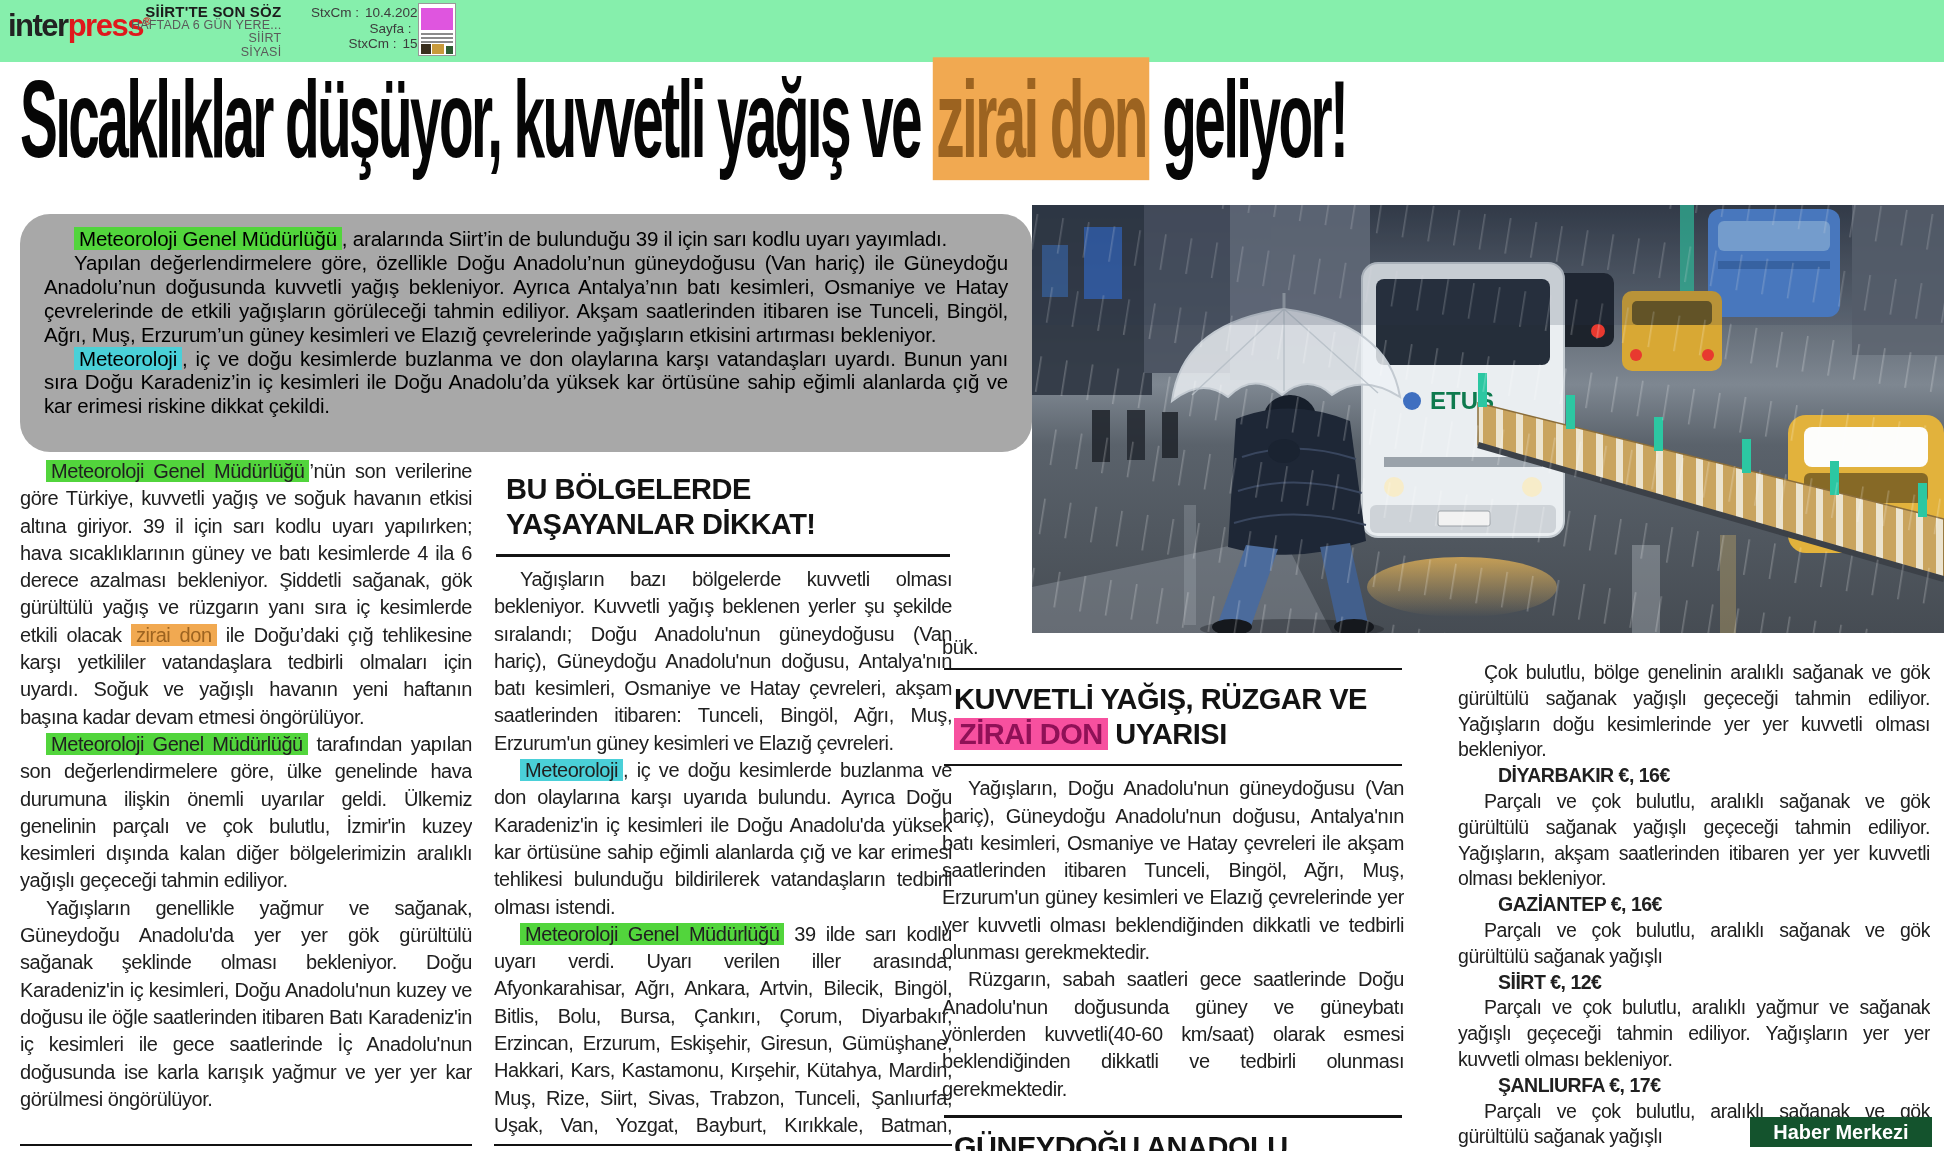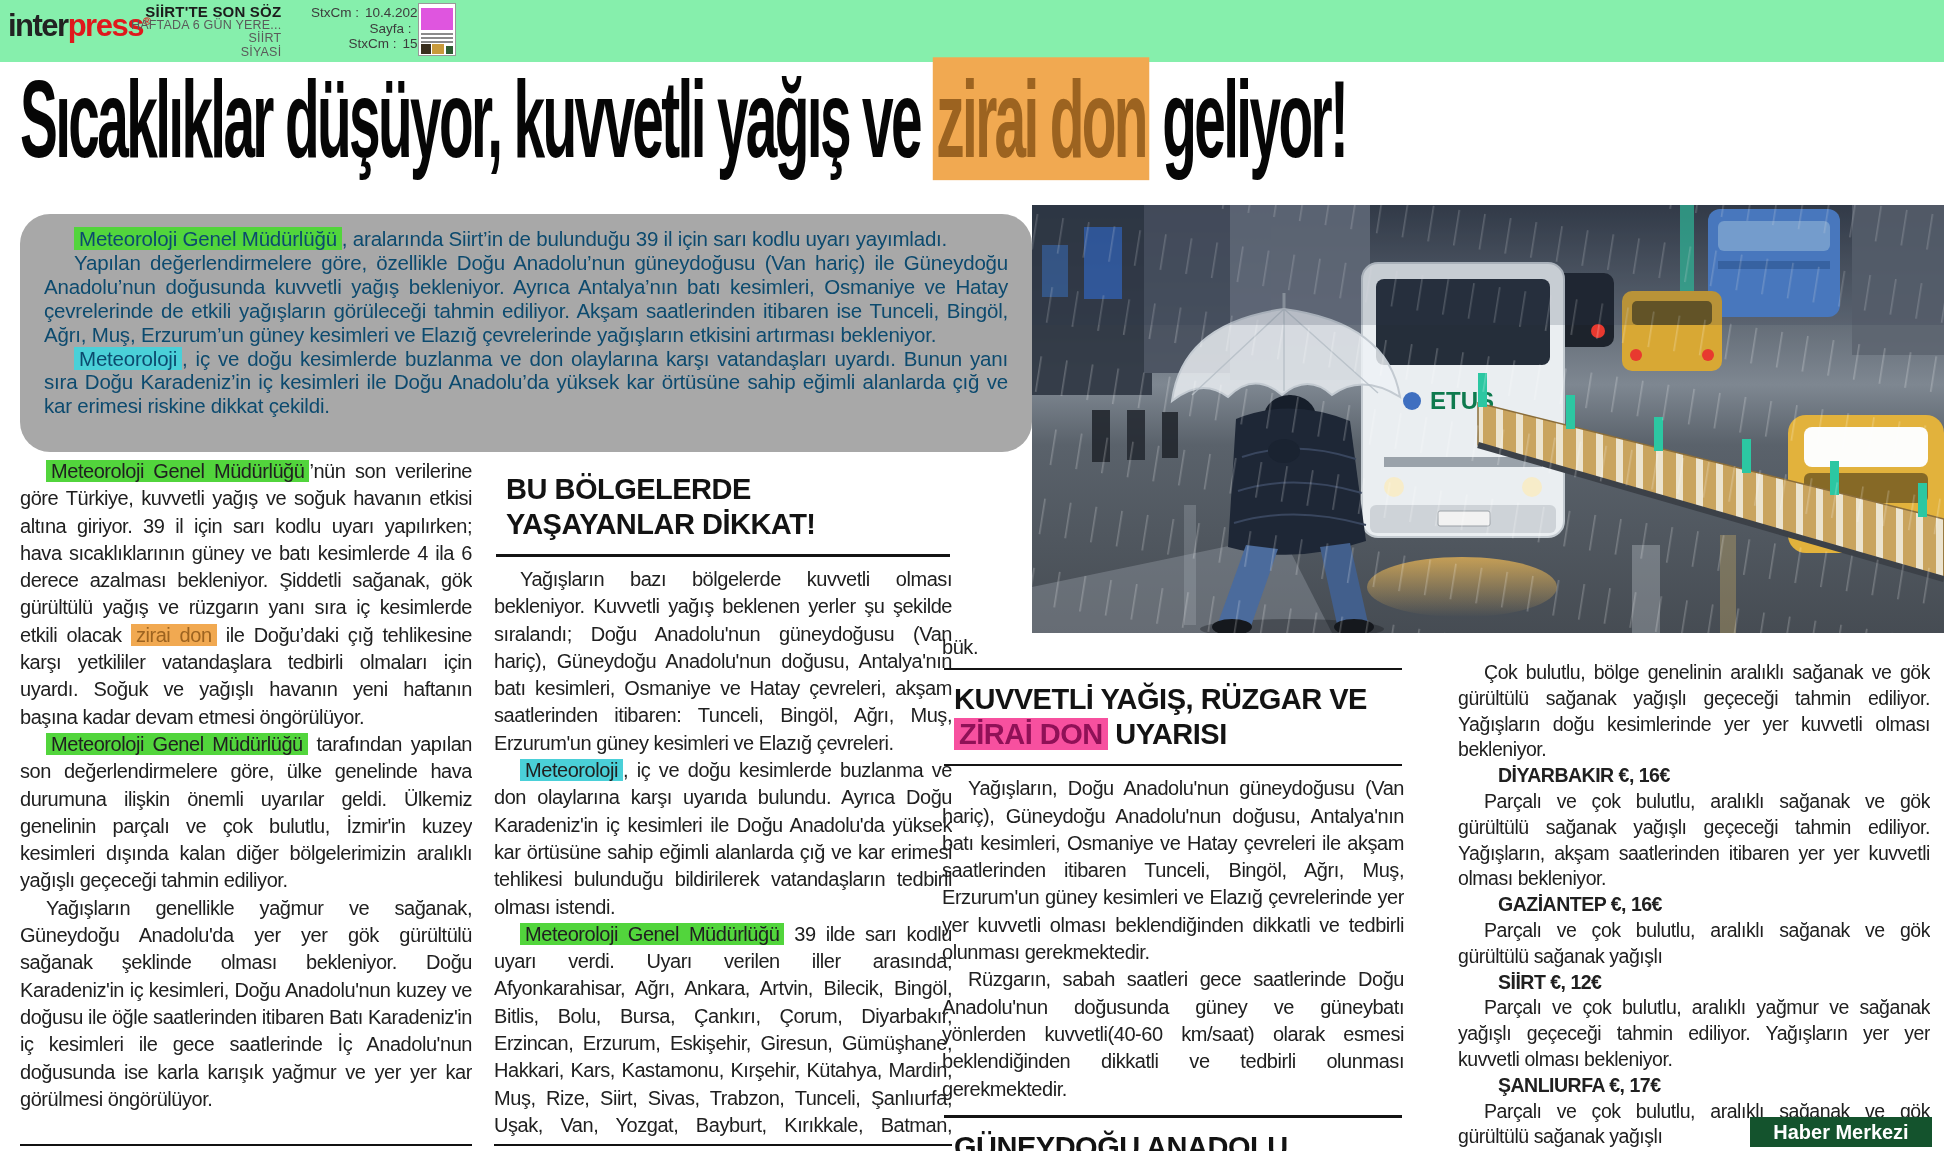--- a/index.html
+++ b/index.html
@@ -34,21 +34,21 @@
   
   .hl{padding:0 5px;}
   .hl-green{background:#52d53c;}
   .hl-cyan{background:#4ad0d8;}
   .hl-orange{background:#f1a951;color:#9c6320;}
   .hl-magenta{background:#f7509f;color:#8f1157;}
 
   
   .lead-box{position:absolute;left:20px;top:214px;width:1012px;height:238px;box-sizing:border-box;
             background:#a8a8a8;border-radius:30px;padding:13px 24px 0 24px;overflow:hidden;
-            font-size:20.5px;line-height:23.9px;letter-spacing:-0.2px;color:#0c4a6e;}
+            font-size:20.5px;line-height:23.9px;letter-spacing:-0.2px;color:#000000;}
   .lead-box p{margin:0;text-indent:30px;text-align:justify;}
 
   
   .photo{position:absolute;left:1032px;top:205px;width:912px;height:428px;display:block;}
 
   
   .col{position:absolute;font-size:20px;line-height:27.3px;letter-spacing:-0.45px;color:#202020;
        text-align:justify;overflow:hidden;}
   .col p{margin:0;text-indent:26px;}
   .col1{left:20px;top:458px;width:452px;height:688px;}

